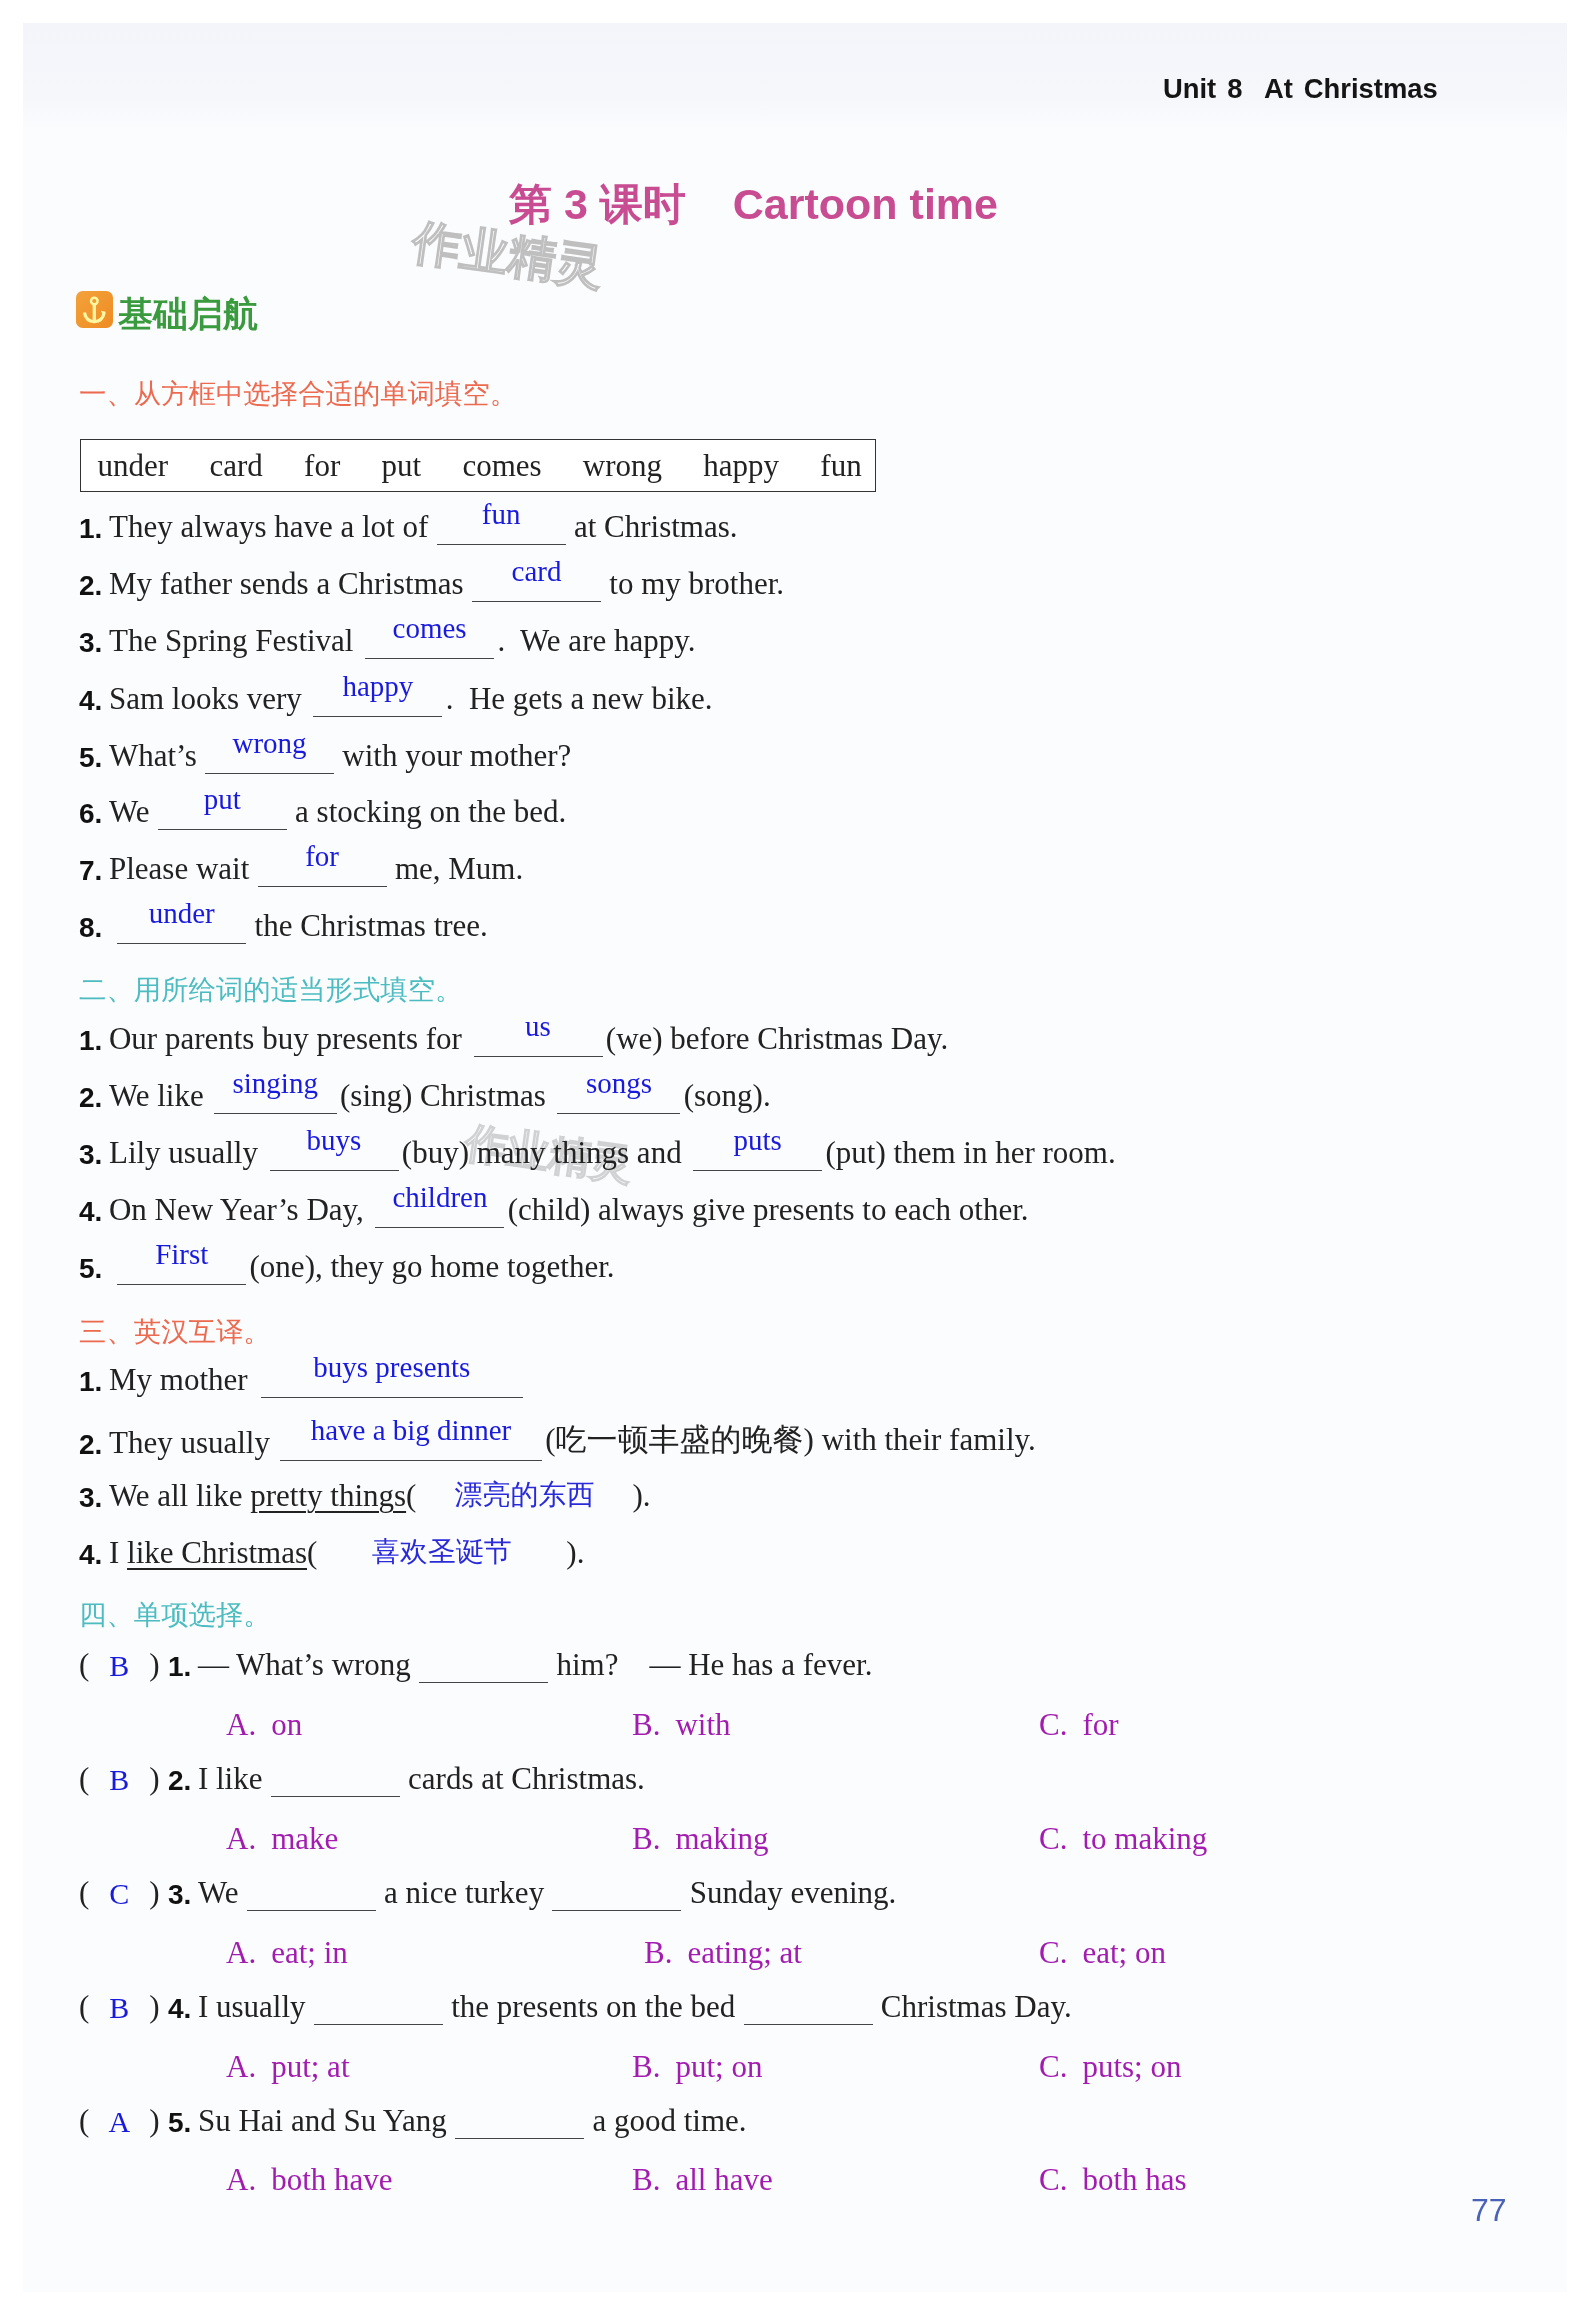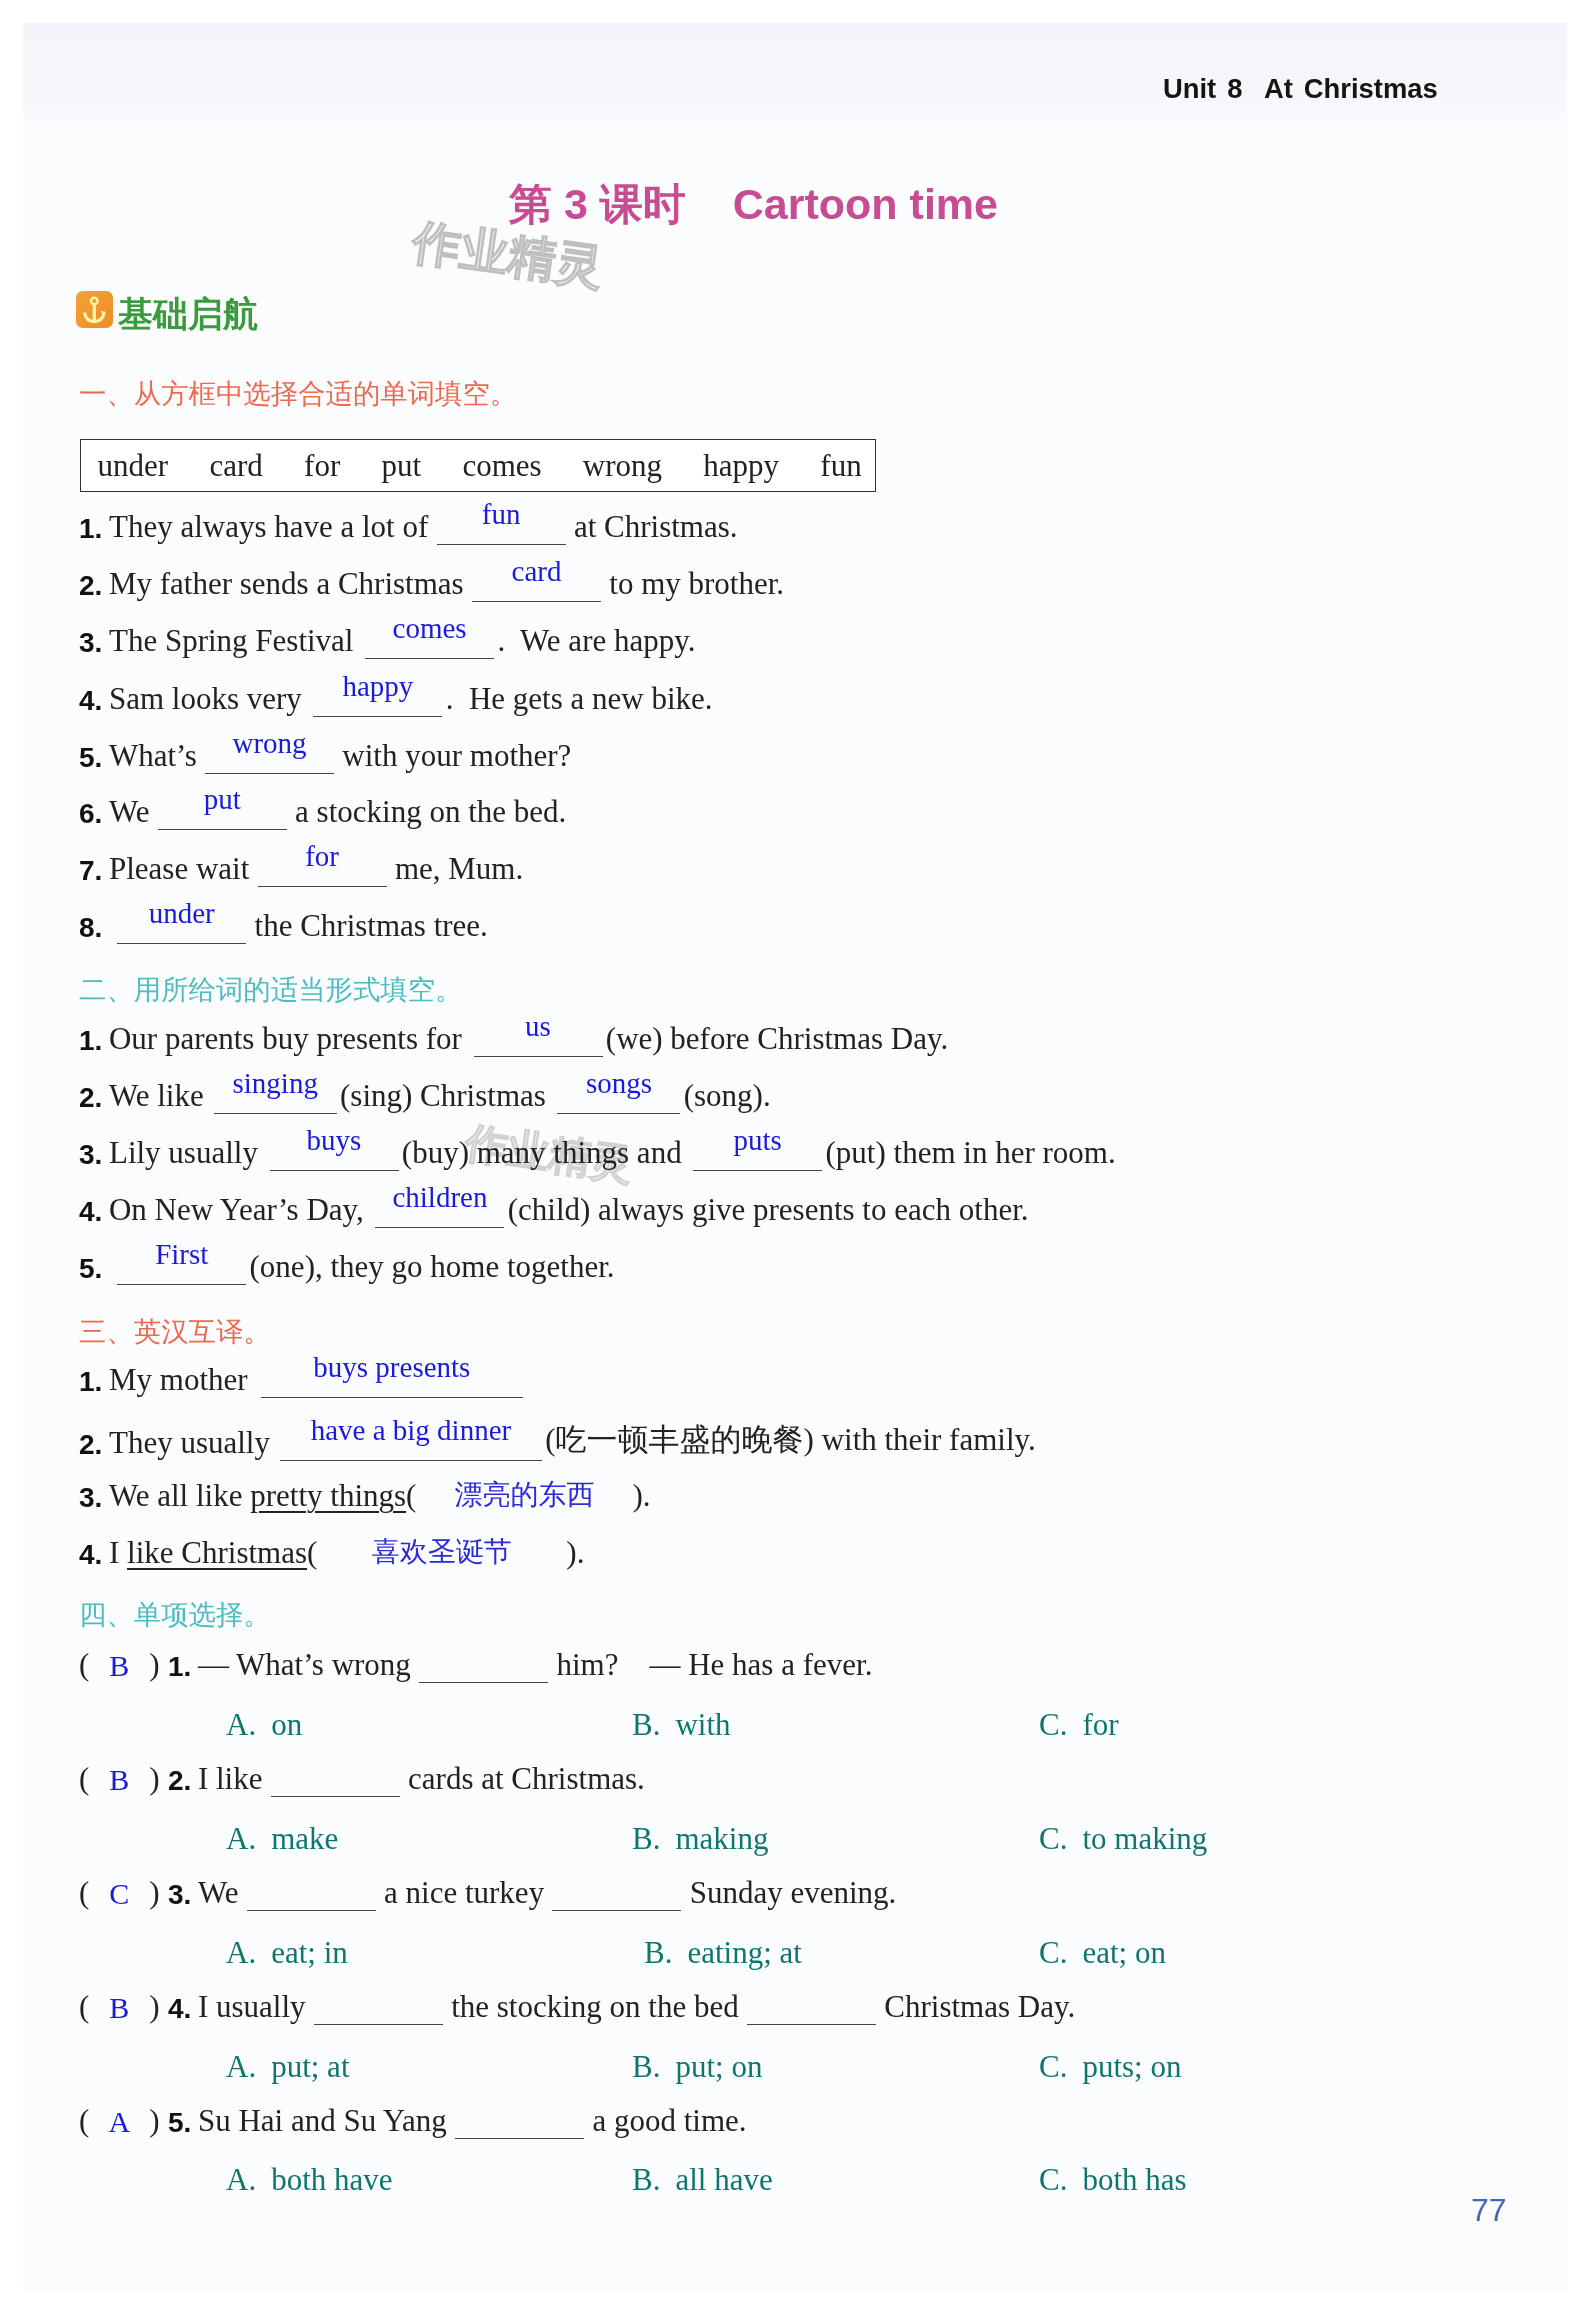--- a/index.html
+++ b/index.html
@@ -70,21 +70,21 @@
   .ans {
     position: absolute; left: 0; right: 0; bottom: 13.3px; color: #1a1adc;
     font-size: 29px; text-align: center; white-space: nowrap;
   }
   .ans-cn { font-family: "DejaVu Sans", sans-serif; color: #2a2ad8; font-size: 28px; }
   .underlined { text-decoration: underline; text-underline-offset: 5px; text-decoration-thickness: 1.7px; }
   .mc-paren { display: inline-flex; align-items: flex-end; margin-right: 8.3px; }
   .mc-letter {
     display: inline-block; width: 60px; text-align: center; color: #1a1adc; font-size: 30px;
   }
-  .opt { font-size: 31px; color: #0f766e; }
+  .opt { font-size: 31px; color: #a21caf; }
   .opt .lbl { margin-right: 15px; }
   .page-num {
     left: 1471px; top: 2192px; font-family: "Liberation Sans", "DejaVu Sans", sans-serif;
     font-size: 32px; color: #4a62b8;
   }
 </style>
 </head>
 <body>
 
 <div class="page"></div>
@@ -309,21 +309,21 @@
 </div>
 <div class="abs opt" style="top:1935px; left:226px;"><span class="lbl">A.</span><span>eat; in</span></div>
 <div class="abs opt" style="top:1935px; left:632px;margin-left:12px;"><span class="lbl">B.</span><span>eating; at</span></div>
 <div class="abs opt" style="top:1935px; left:1039px;"><span class="lbl">C.</span><span>eat; on</span></div>
 
 <div class="abs q" style="top:1989px;">
   <span class="mc-paren">(<span class="mc-letter">B</span>)</span>
   <span class="num">4.</span>
   <span>I usually</span>
   <span class="blank" style="width:129px;"></span>
-  <span>the stocking on the bed</span>
+  <span>the presents on the bed</span>
   <span class="blank" style="width:129px;"></span>
   <span>Christmas Day.</span>
 </div>
 <div class="abs opt" style="top:2049px; left:226px;"><span class="lbl">A.</span><span>put; at</span></div>
 <div class="abs opt" style="top:2049px; left:632px;"><span class="lbl">B.</span><span>put; on</span></div>
 <div class="abs opt" style="top:2049px; left:1039px;"><span class="lbl">C.</span><span>puts; on</span></div>
 
 <div class="abs q" style="top:2103px;">
   <span class="mc-paren">(<span class="mc-letter">A</span>)</span>
   <span class="num">5.</span>

